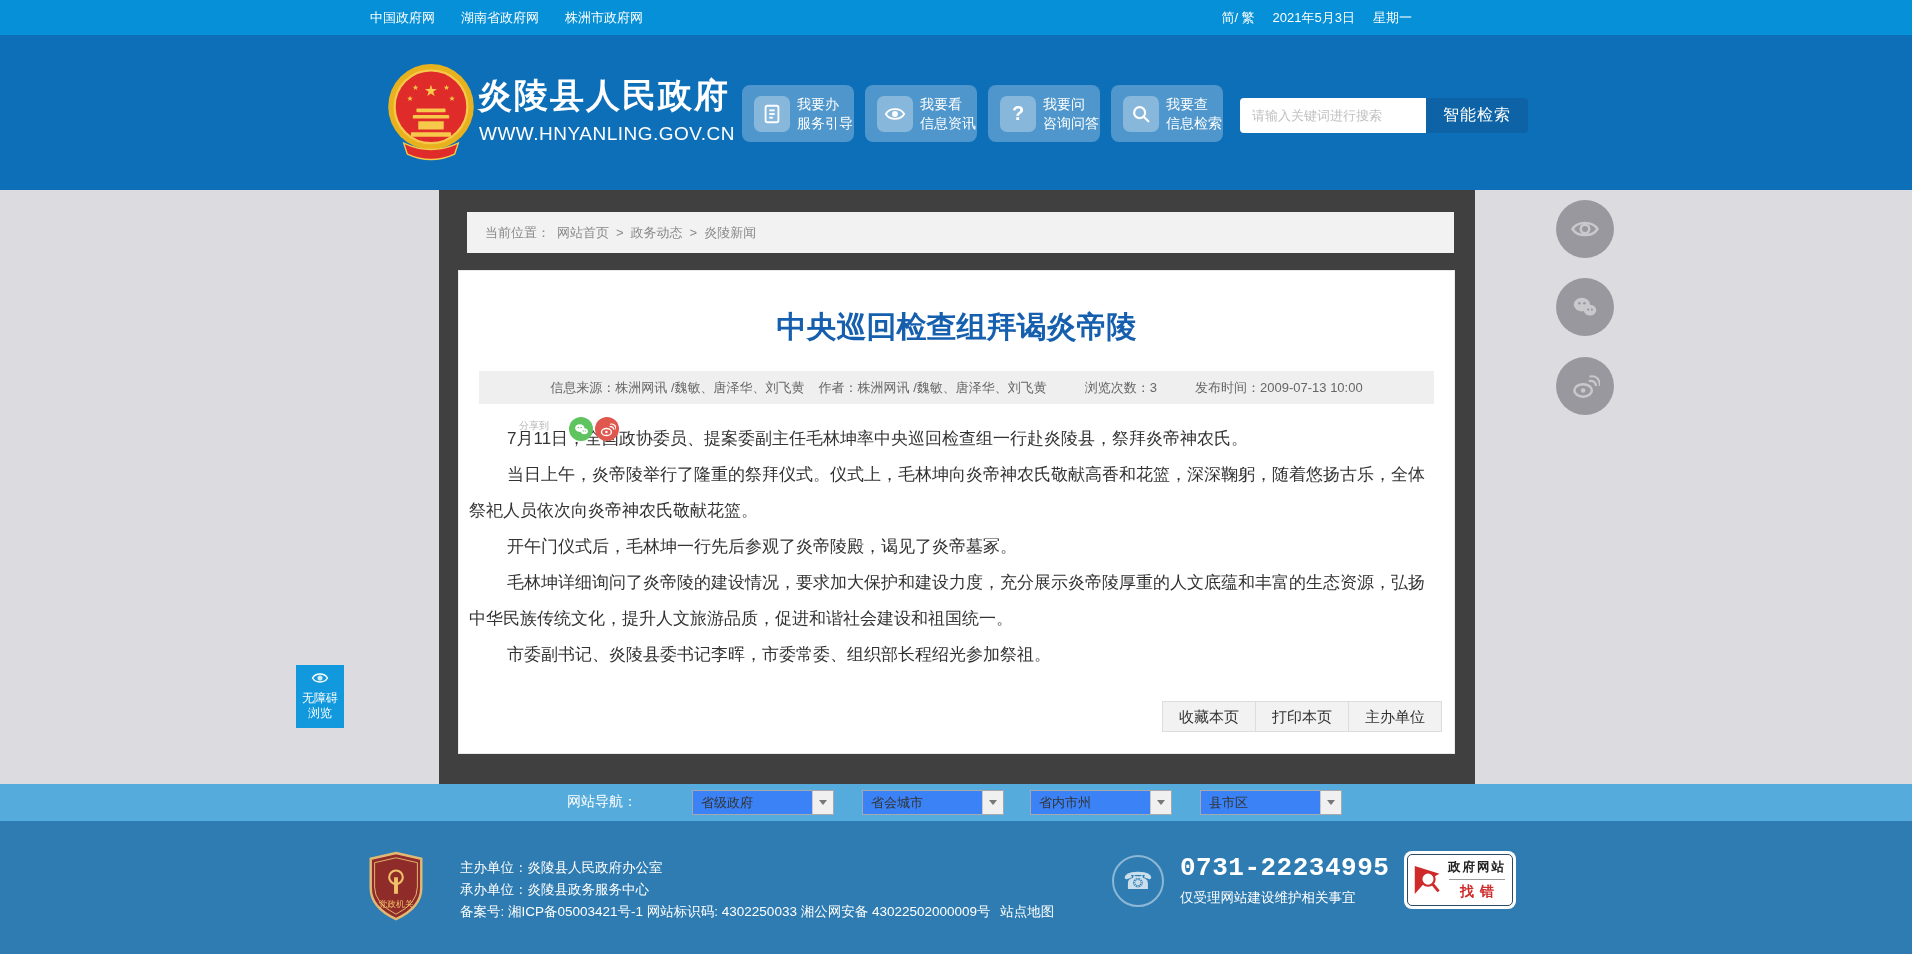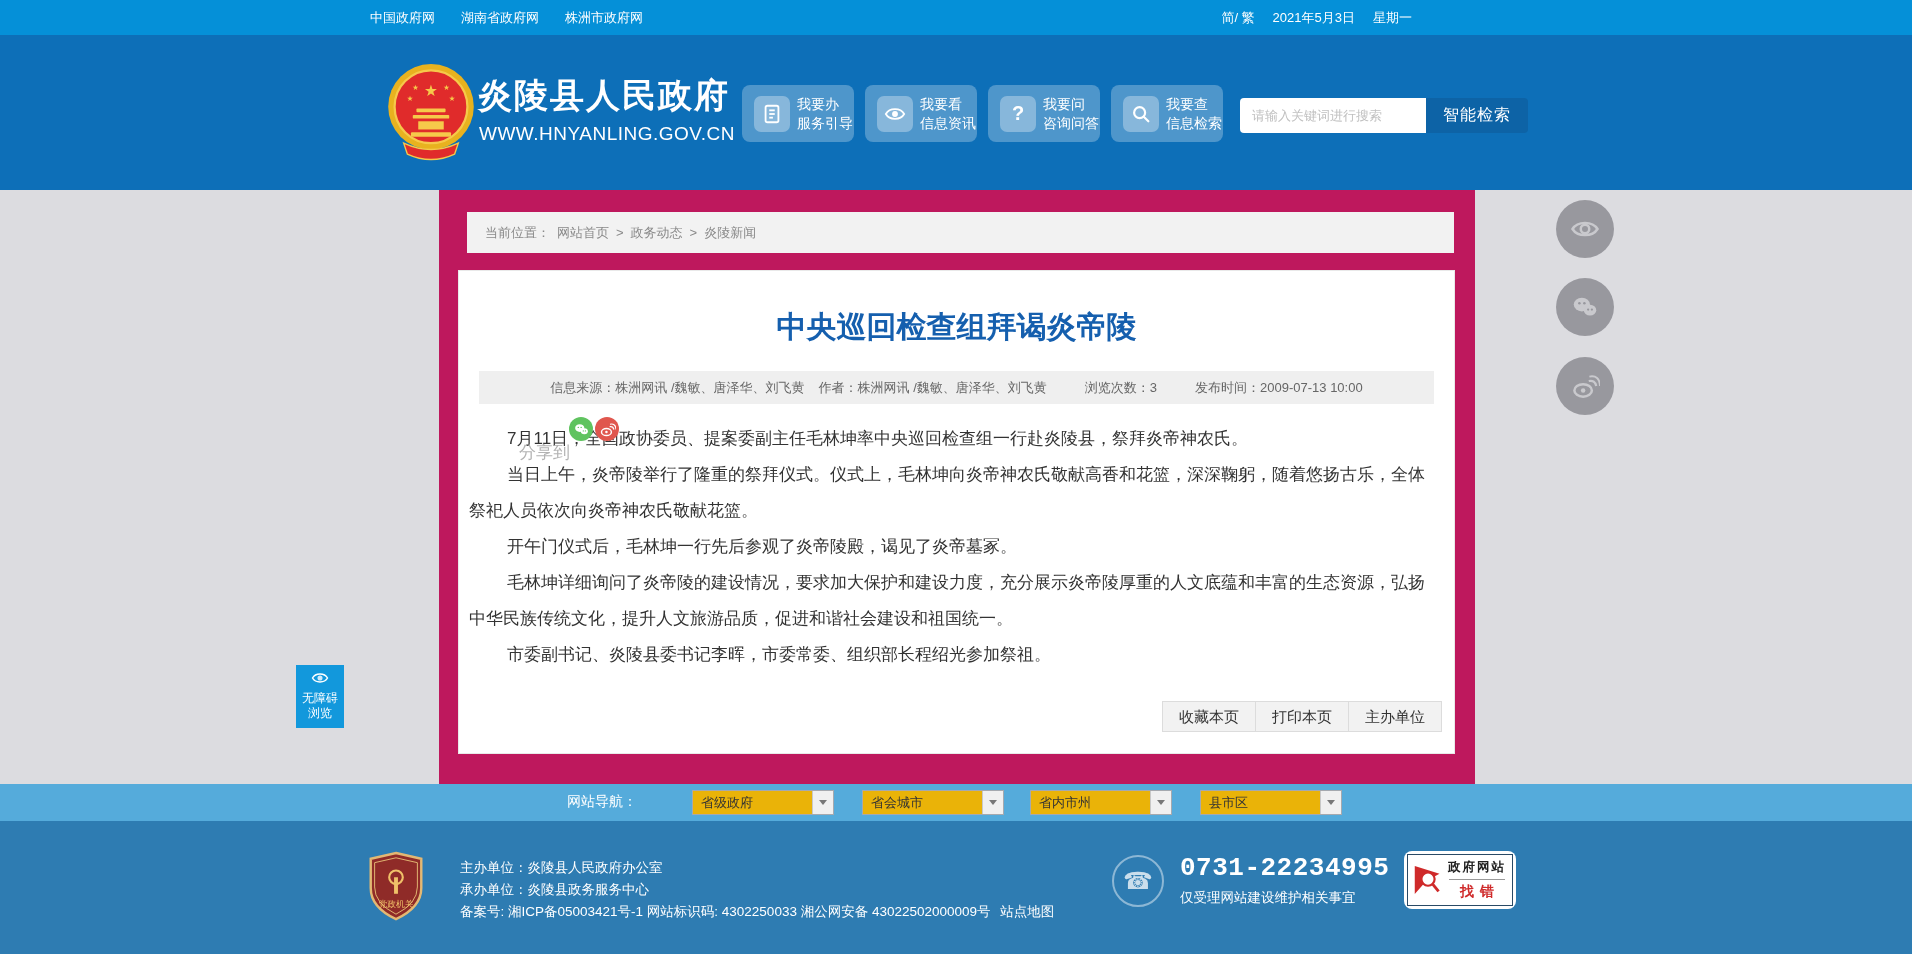--- a/index.html
+++ b/index.html
@@ -27,34 +27,34 @@
            font-size:20px;font-weight:bold;flex:none;}
   .qb-text{margin-left:7px;color:#fff;font-size:14px;line-height:19px;}
   .search-input{position:absolute;left:1240px;top:63px;width:186px;height:35px;border:none;
                 border-radius:4px 0 0 4px;padding:0 12px;font-size:13px;box-sizing:border-box;
                 outline:none;color:#555;}
   .search-input::placeholder{color:#c0c0c0;}
   .search-btn{position:absolute;left:1426px;top:63px;width:102px;height:35px;background:#0d63a6;
               color:#fff;font-size:16px;border-radius:0 4px 4px 0;display:flex;align-items:center;
               justify-content:center;cursor:pointer;letter-spacing:1px;}
   
-  .content-wrap{position:absolute;left:439px;top:190px;width:1036px;height:674px;background:#be185d;}
+  .content-wrap{position:absolute;left:439px;top:190px;width:1036px;height:674px;background:#404040;}
   .breadcrumb{position:absolute;left:28px;top:22px;width:987px;height:41px;background:#f2f2f2;
               display:flex;align-items:center;padding-left:18px;box-sizing:border-box;
               font-size:13px;color:#8a8a8a;gap:7px;}
   .breadcrumb .bc-link{cursor:pointer;}
   .article{position:absolute;left:19px;top:80px;width:997px;height:484px;
            border:1px solid #e9e9e9;box-sizing:border-box;background:#fff;}
   .article-title{margin-top:36px;text-align:center;font-size:30px;font-weight:bold;color:#155fae;}
   .meta{position:absolute;left:20px;right:20px;top:100px;height:33px;background:#efefef;
         display:flex;align-items:center;justify-content:center;font-size:13px;color:#666;}
   .meta .gap{margin-left:38px;}
   .meta .gap-s{margin-left:14px;}
   .share{position:absolute;left:60px;top:146px;height:26px;z-index:2;}
-  .share-label{position:absolute;left:0;top:24px;color:#b3b3b3;font-size:17px;white-space:nowrap;}
+  .share-label{position:absolute;left:0;top:2px;color:#b3b3b3;font-size:10px;white-space:nowrap;}
   .share-circle{position:absolute;top:0;width:24px;height:24px;border-radius:50%;
                 display:flex;align-items:center;justify-content:center;cursor:pointer;}
   .share-wechat{left:50px;background:#5fc35f;}
   .share-weibo{left:76px;background:#e0574e;}
   .paragraphs{position:absolute;left:10px;top:150px;width:958px;font-size:17px;color:#333;
               line-height:36px;}
   .paragraphs p{margin:0;text-indent:38px;}
   .actions{position:absolute;right:12px;top:430px;display:flex;background:#f2f2f2;
            border:1px solid #dcdcdc;}
   .action-btn{width:92px;height:29px;line-height:29px;text-align:center;font-size:15px;
@@ -64,42 +64,42 @@
   .access-btn{position:absolute;left:296px;top:665px;width:48px;height:63px;background:#1298dc;
               color:#fff;text-align:center;font-size:12px;line-height:15px;cursor:pointer;
               padding-top:4px;box-sizing:border-box;}
   .float-circle{position:absolute;left:1556px;width:58px;height:58px;border-radius:50%;
                 background:#98989e;display:flex;align-items:center;justify-content:center;
                 cursor:pointer;}
   .fc1{top:200px}.fc2{top:278px}.fc3{top:357px}
   
   .footer-nav{position:absolute;top:784px;left:0;right:0;height:37px;background:#55abdb;}
   .fn-label{position:absolute;left:567px;top:9px;color:#fff;font-size:14px;}
-  .sel{position:absolute;top:6px;width:142px;height:25px;background:#eab308;border:1px solid #a5a9af;
+  .sel{position:absolute;top:6px;width:142px;height:25px;background:#3b82f6;border:1px solid #a5a9af;
        box-sizing:border-box;display:flex;align-items:center;justify-content:space-between;
        font-size:13px;color:#333;padding-left:8px;cursor:pointer;}
   .sel1{left:692px}.sel2{left:862px}.sel3{left:1030px}.sel4{left:1200px}
   .sel-arrow{width:20px;height:100%;background:#f0f0f0;border-left:1px solid #c8c8c8;
              display:flex;align-items:center;justify-content:center;}
   .sel-arrow i{width:0;height:0;border-left:4px solid transparent;border-right:4px solid transparent;
                border-top:5px solid #777;}
   
   .footer{position:absolute;top:821px;left:0;right:0;bottom:0;background:#2e7cb2;color:#fff;}
   .gov-badge{position:absolute;left:366px;top:30px;width:60px;height:70px;cursor:pointer;}
   .footer-lines{position:absolute;left:460px;top:36px;font-size:13.5px;line-height:22px;}
   .sitemap{margin-left:6px;cursor:pointer;}
   .phone-circle{position:absolute;left:1112px;top:34px;width:52px;height:52px;border-radius:50%;
                 border:2px solid rgba(255,255,255,.45);box-sizing:border-box;display:flex;
                 align-items:center;justify-content:center;color:rgba(255,255,255,.75);font-size:24px;}
   .phone-number{position:absolute;left:1180px;top:32px;font-family:Liberation Mono, monospace;
                 font-weight:bold;font-size:26px;letter-spacing:.5px;}
   .phone-note{position:absolute;left:1180px;top:68px;font-size:13.5px;}
   .error-badge{position:absolute;left:1404px;top:30px;width:112px;height:58px;background:#fff;
                border-radius:8px;padding:3px;box-sizing:border-box;cursor:pointer;}
-  .eb-inner{border:1px solid #2a4a66;border-radius:0;height:100%;display:flex;align-items:center;
+  .eb-inner{border:1px solid #2a4a66;border-radius:5px;height:100%;display:flex;align-items:center;
             box-sizing:border-box;padding:0 5px;}
   .eb-texts{margin-left:4px;text-align:center;flex:1;}
   .eb-line1{color:#222;font-size:12.5px;font-weight:bold;letter-spacing:2px;white-space:nowrap;}
   .eb-div{height:1px;background:#999;margin:3px 2px;}
   .eb-line2{color:#cf2a2a;font-size:14px;font-weight:bold;letter-spacing:6px;white-space:nowrap;
             text-indent:6px;}
 </style>
 </head>
 <body>
 

